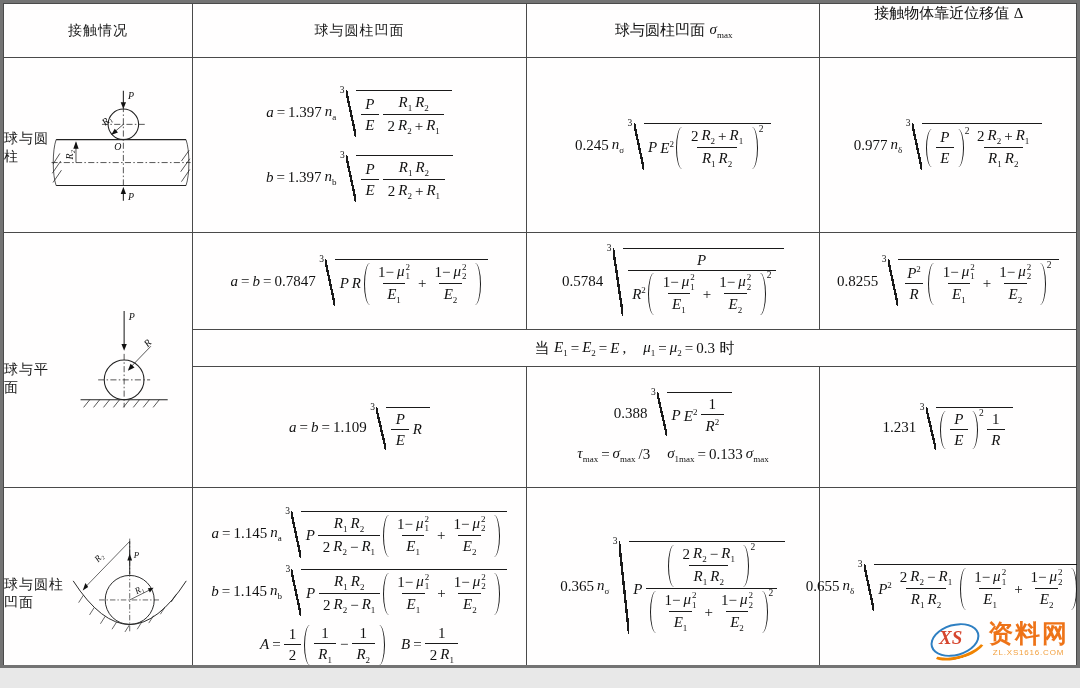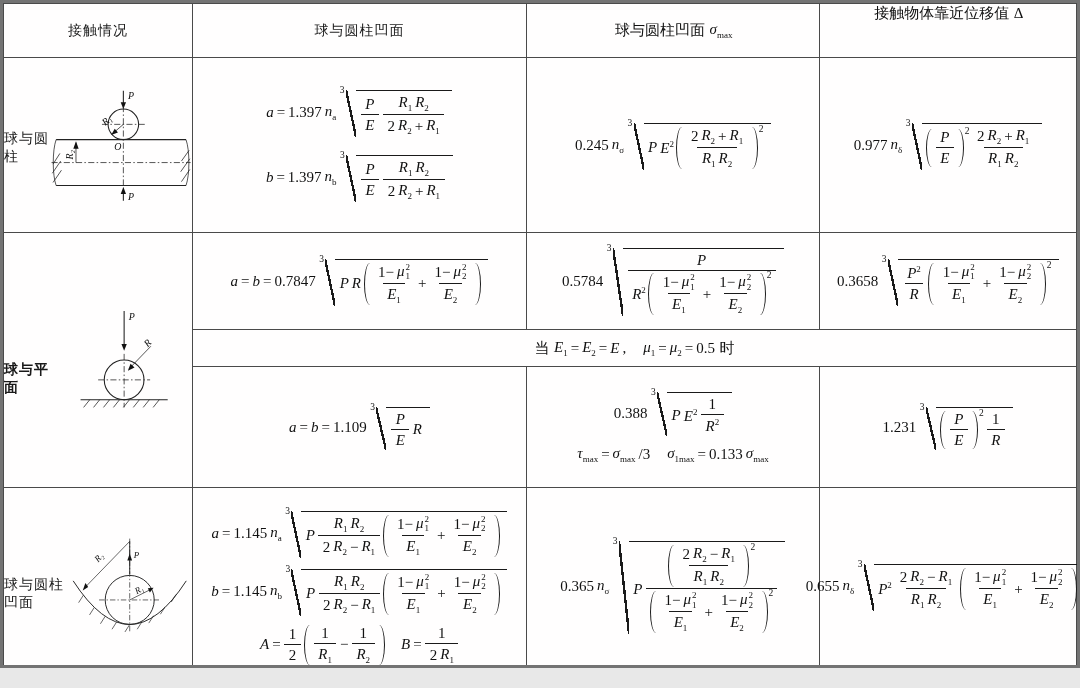--- a/index.html
+++ b/index.html
@@ -8,21 +8,21 @@
         font-family:"Liberation Serif",serif;color:#1a1a1a;}
   table.ct{width:100%;height:100%;border-collapse:collapse;table-layout:fixed;}
   .ct td,.ct th{border:1px solid #4a4a4a;padding:0;vertical-align:middle;font-weight:normal;}
   tr.r-head{height:54px;} tr.r1{height:175px;} tr.r2a{height:97px;}
   tr.r2b{height:37px;} tr.r2c{height:121px;} tr.r3{height:198px;}
   .hd{display:flex;align-items:center;justify-content:center;font-size:14px;letter-spacing:1px;}
   
   .dcell{vertical-align:top;}
   .dwrap{display:flex;align-items:center;}
   .dlabel{font-size:14px;letter-spacing:1px;margin:8px 0 2px;}
-  .dwrap.mid .dlabel{margin-top:40px;font-weight:bold;}
+  .dwrap.mid .dlabel{margin-top:40px;}
   .dwrap.r3l .dlabel{margin-top:16px;}
   svg .ln{stroke:#222;stroke-width:1.4;fill:none;}
   svg .thin{stroke:#222;stroke-width:1;fill:none;}
   svg .dd{stroke:#222;stroke-width:1;fill:none;stroke-dasharray:8 3 2 3;}
   svg .ar{fill:#111;stroke:none;}
   svg text{font-family:"Liberation Serif",serif;font-style:italic;font-size:13px;fill:#111;}
   
   .fx{display:flex;flex-direction:column;align-items:center;justify-content:center;
       font-size:15px;color:#111;}
   .fxline{display:flex;align-items:center;justify-content:center;}
@@ -494,21 +494,21 @@
                     </span>
                   </span>
                 </span>
               </div>
             </div>
           </td>
     <td>
             <div class="fx">
               <div class="fxline">
                 <span class="fxr">
-                  <span class="nn"><span class="bx">0.3658</span></span>
+                  <span class="nn"><span class="bx">0.8255</span></span>
                   <span class="rt">
                     <span class="idx">3</span>
                     <span class="diag"></span>
                     <span class="rad">
                       <span class="fxr">
                         <span class="fr">
                           <span class="nu">
                             <span class="fxr">
                               <span class="vv"><span class="bx">P</span><sup>2</sup></span>
                             </span>
@@ -580,21 +580,21 @@
                   <span class="nn"><span class="bx">=</span></span>
                   <span class="vv"><span class="bx">E</span><sub>2</sub></span>
                   <span class="nn"><span class="bx">=</span></span>
                   <span class="vv"><span class="bx">E</span></span>
                   <span class="nn"><span class="bx">,</span></span>
                   <span class="sp8"></span>
                   <span class="vv"><span class="bx">μ</span><sub>1</sub></span>
                   <span class="nn"><span class="bx">=</span></span>
                   <span class="vv"><span class="bx">μ</span><sub>2</sub></span>
                   <span class="nn"><span class="bx">=</span></span>
-                  <span class="nn"><span class="bx">0.5</span></span>
+                  <span class="nn"><span class="bx">0.3</span></span>
                   <span class="cc"><span class="bx">时</span></span>
                 </span>
               </div>
             </div>
           </td>
   </tr>
 
   <tr class="r2c">
     <td>
             <div class="fx">
@@ -1145,13 +1145,24 @@
                     </span>
                   </span>
                 </span>
               </div>
             </div>
           </td>
   </tr>
   </tbody>
 </table>
 
+<div class="wm">
+  <div class="wm-logo">
+    <span class="wm-swoosh"></span>
+    <span class="wm-ellipse"></span>
+    <span class="wm-xs">XS</span>
+  </div>
+  <div class="wm-text">
+    <div class="wm-name">资料网</div>
+    <div class="wm-url">ZL.XS1616.COM</div>
+  </div>
+</div>
 </div>
 
 </body></html>

